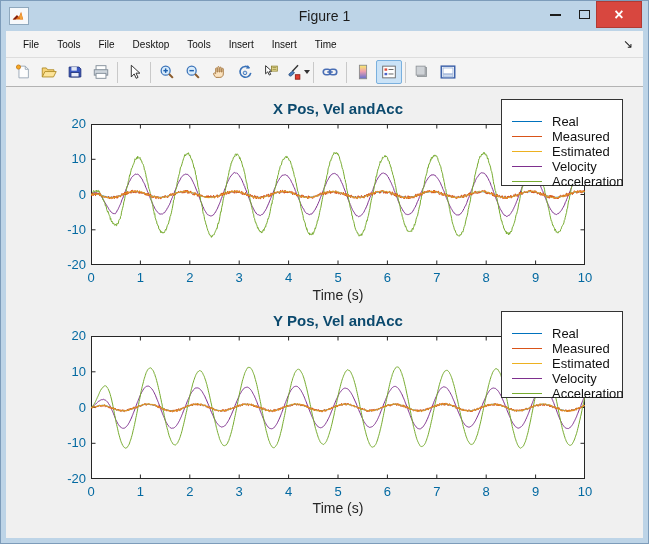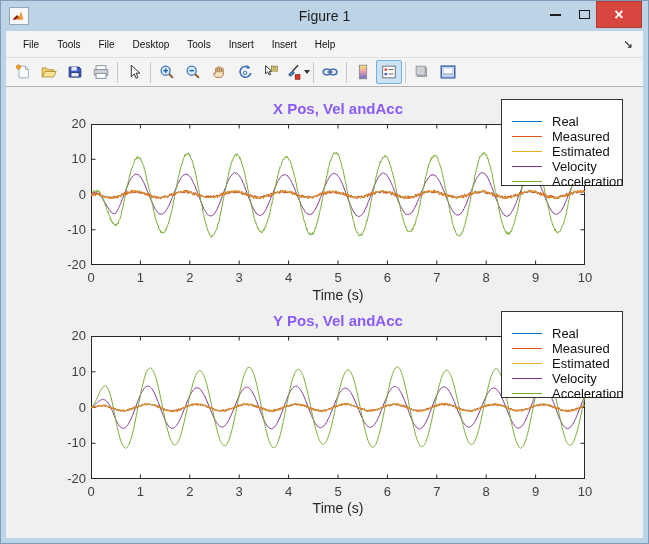--- a/index.html
+++ b/index.html
@@ -29,23 +29,23 @@
            border-bottom:1px solid #b3b3b3;display:flex;align-items:center;padding:0 4px;}
   .tool-btn{width:26px;height:24px;display:flex;align-items:center;justify-content:center;
             border:1px solid transparent;border-radius:2px;}
   .tool-btn.active{background:#cbe3f7;border-color:#7ab0de;}
   .tool-btn.disabled{opacity:.95;}
   .tool-sep{width:1px;height:21px;background:#c9c9c9;margin:0 3px;flex:none;}
   .caret{width:0;height:0;border-left:3px solid transparent;border-right:3px solid transparent;
          border-top:4px solid #333;margin-left:1px;}
   
   .figure{position:absolute;top:86px;left:5px;right:5px;bottom:5px;background:#f0f0f0;}
-  .plot-title{position:absolute;margin:0;font-size:15px;font-weight:bold;color:#8b5cf6;text-align:center;}
+  .plot-title{position:absolute;margin:0;font-size:15px;font-weight:bold;color:#0c4a6e;text-align:center;}
   .axes-svg{position:absolute;}
-  .ticklab{position:absolute;font-size:13px;color:#404040;line-height:15px;}
+  .ticklab{position:absolute;font-size:13px;color:#0369a1;line-height:15px;}
   .ylab{text-align:right;width:40px;left:40px;}
   .xlab{text-align:center;width:30px;}
   .axis-label{position:absolute;font-size:14px;color:#262626;text-align:center;}
   .legend{position:absolute;background:#fff;border:1px solid #333;display:flex;flex-direction:column;
           justify-content:space-evenly;padding:14px 0;}
   .leg-row{display:flex;align-items:center;height:16px;}
   .leg-line{width:30px;height:0;border-top:1.7px solid;margin-left:10px;flex:none;}
   .leg-text{margin-left:10px;font-size:13px;color:#111;white-space:nowrap;}
 </style>
 </head>
@@ -72,21 +72,21 @@
   </div>
 
   <div class="menubar" id="menubar">
       <span class="menu-item">File</span>
       <span class="menu-item">Tools</span>
       <span class="menu-item">File</span>
       <span class="menu-item">Desktop</span>
       <span class="menu-item">Tools</span>
       <span class="menu-item">Insert</span>
       <span class="menu-item">Insert</span>
-      <span class="menu-item">Help</span>
+      <span class="menu-item">Time</span>
       <span class="dock-arrow">↘</span>
     </div>
 
   <div class="toolbar" id="toolbar">
       <button class="tool-btn" style="background: transparent;">
         <span style="display: flex;">
           <svg width="18" height="18" viewBox="0 0 20 20">
             <path d="M5.5 3.5h7l3.5 3.5v9.5h-10.5z" fill="#fdfdfd" stroke="#97a6b4"></path>
             <path d="M12.5 3.5v3.5h3.5" fill="none" stroke="#97a6b4"></path>
             <circle cx="5" cy="4.5" r="2.3" fill="#f6a821" stroke="#c87d1a"></circle>

